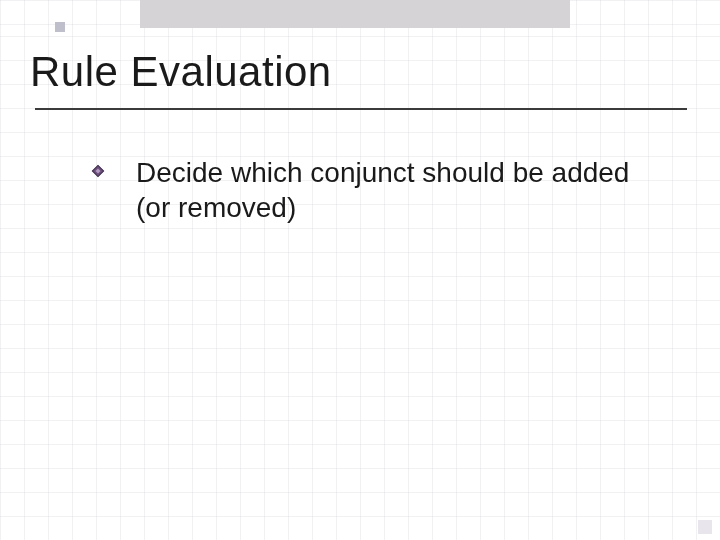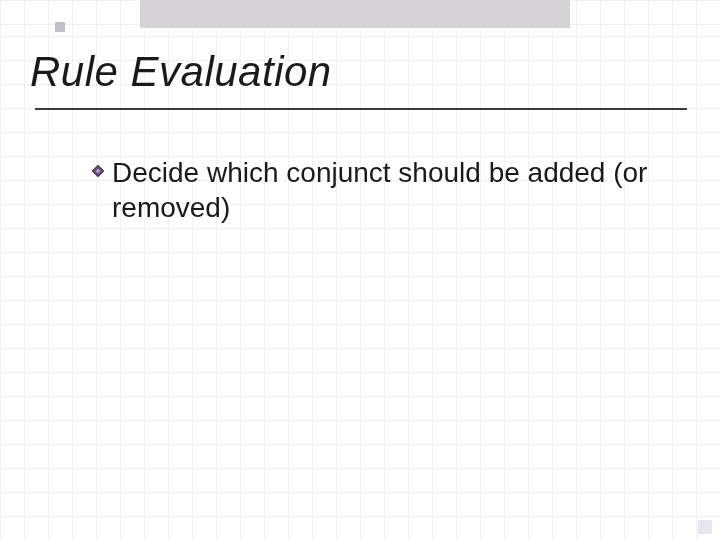--- a/index.html
+++ b/index.html
@@ -47,39 +47,39 @@
     background: #bfbecb;
   }
   .title {
     position: absolute;
     left: 30px;
     top: 48px;
     font-size: 42px;
     color: #1a1a1a;
     letter-spacing: 0.5px;
     font-weight: 400;
-    font-style: italic;
   }
   .title-underline {
     position: absolute;
     left: 35px;
     top: 108px;
     width: 652px;
     height: 2px;
     background: #3b3b3b;
   }
   .body {
     position: absolute;
     left: 90px;
     top: 155px;
     width: 580px;
   }
   .bullet-row {
     display: flex;
     align-items: flex-start;
+    gap: 24px;
   }
   .bullet-icon {
     flex: 0 0 auto;
     width: 16px;
     height: 16px;
     margin-top: 8px;
     margin-right: 6px;
   }
   .bullet-text {
     font-size: 28px;

